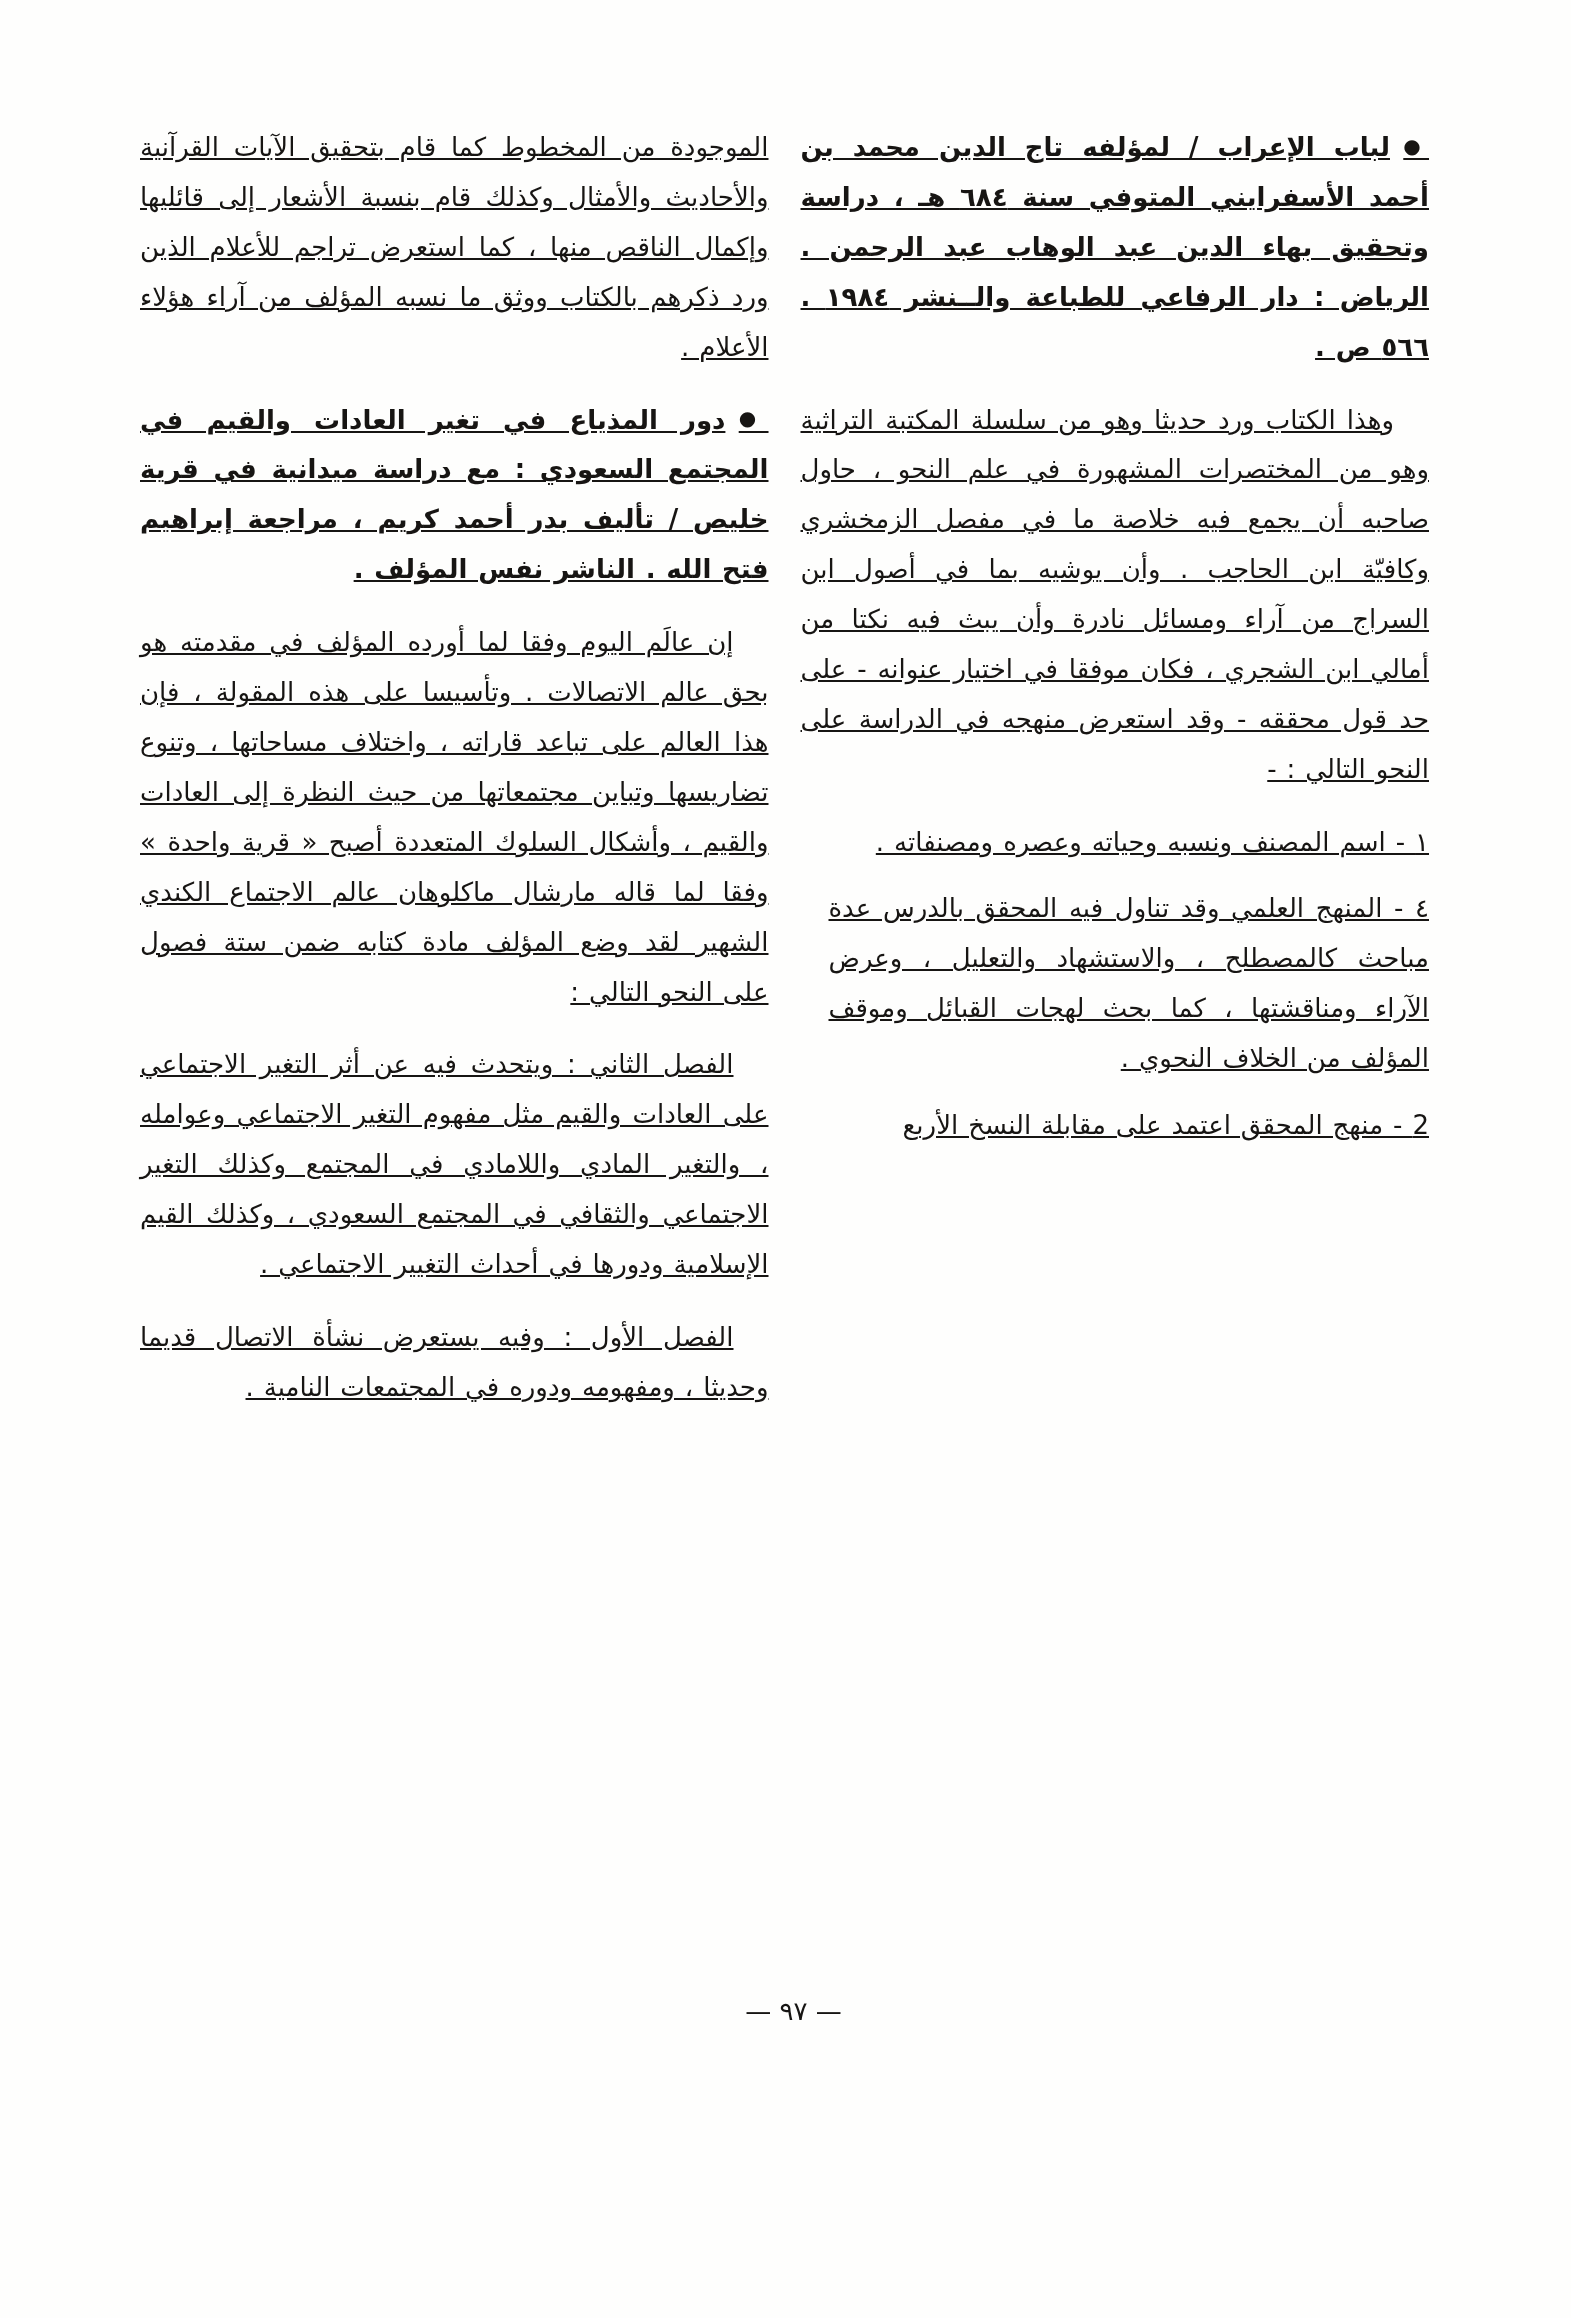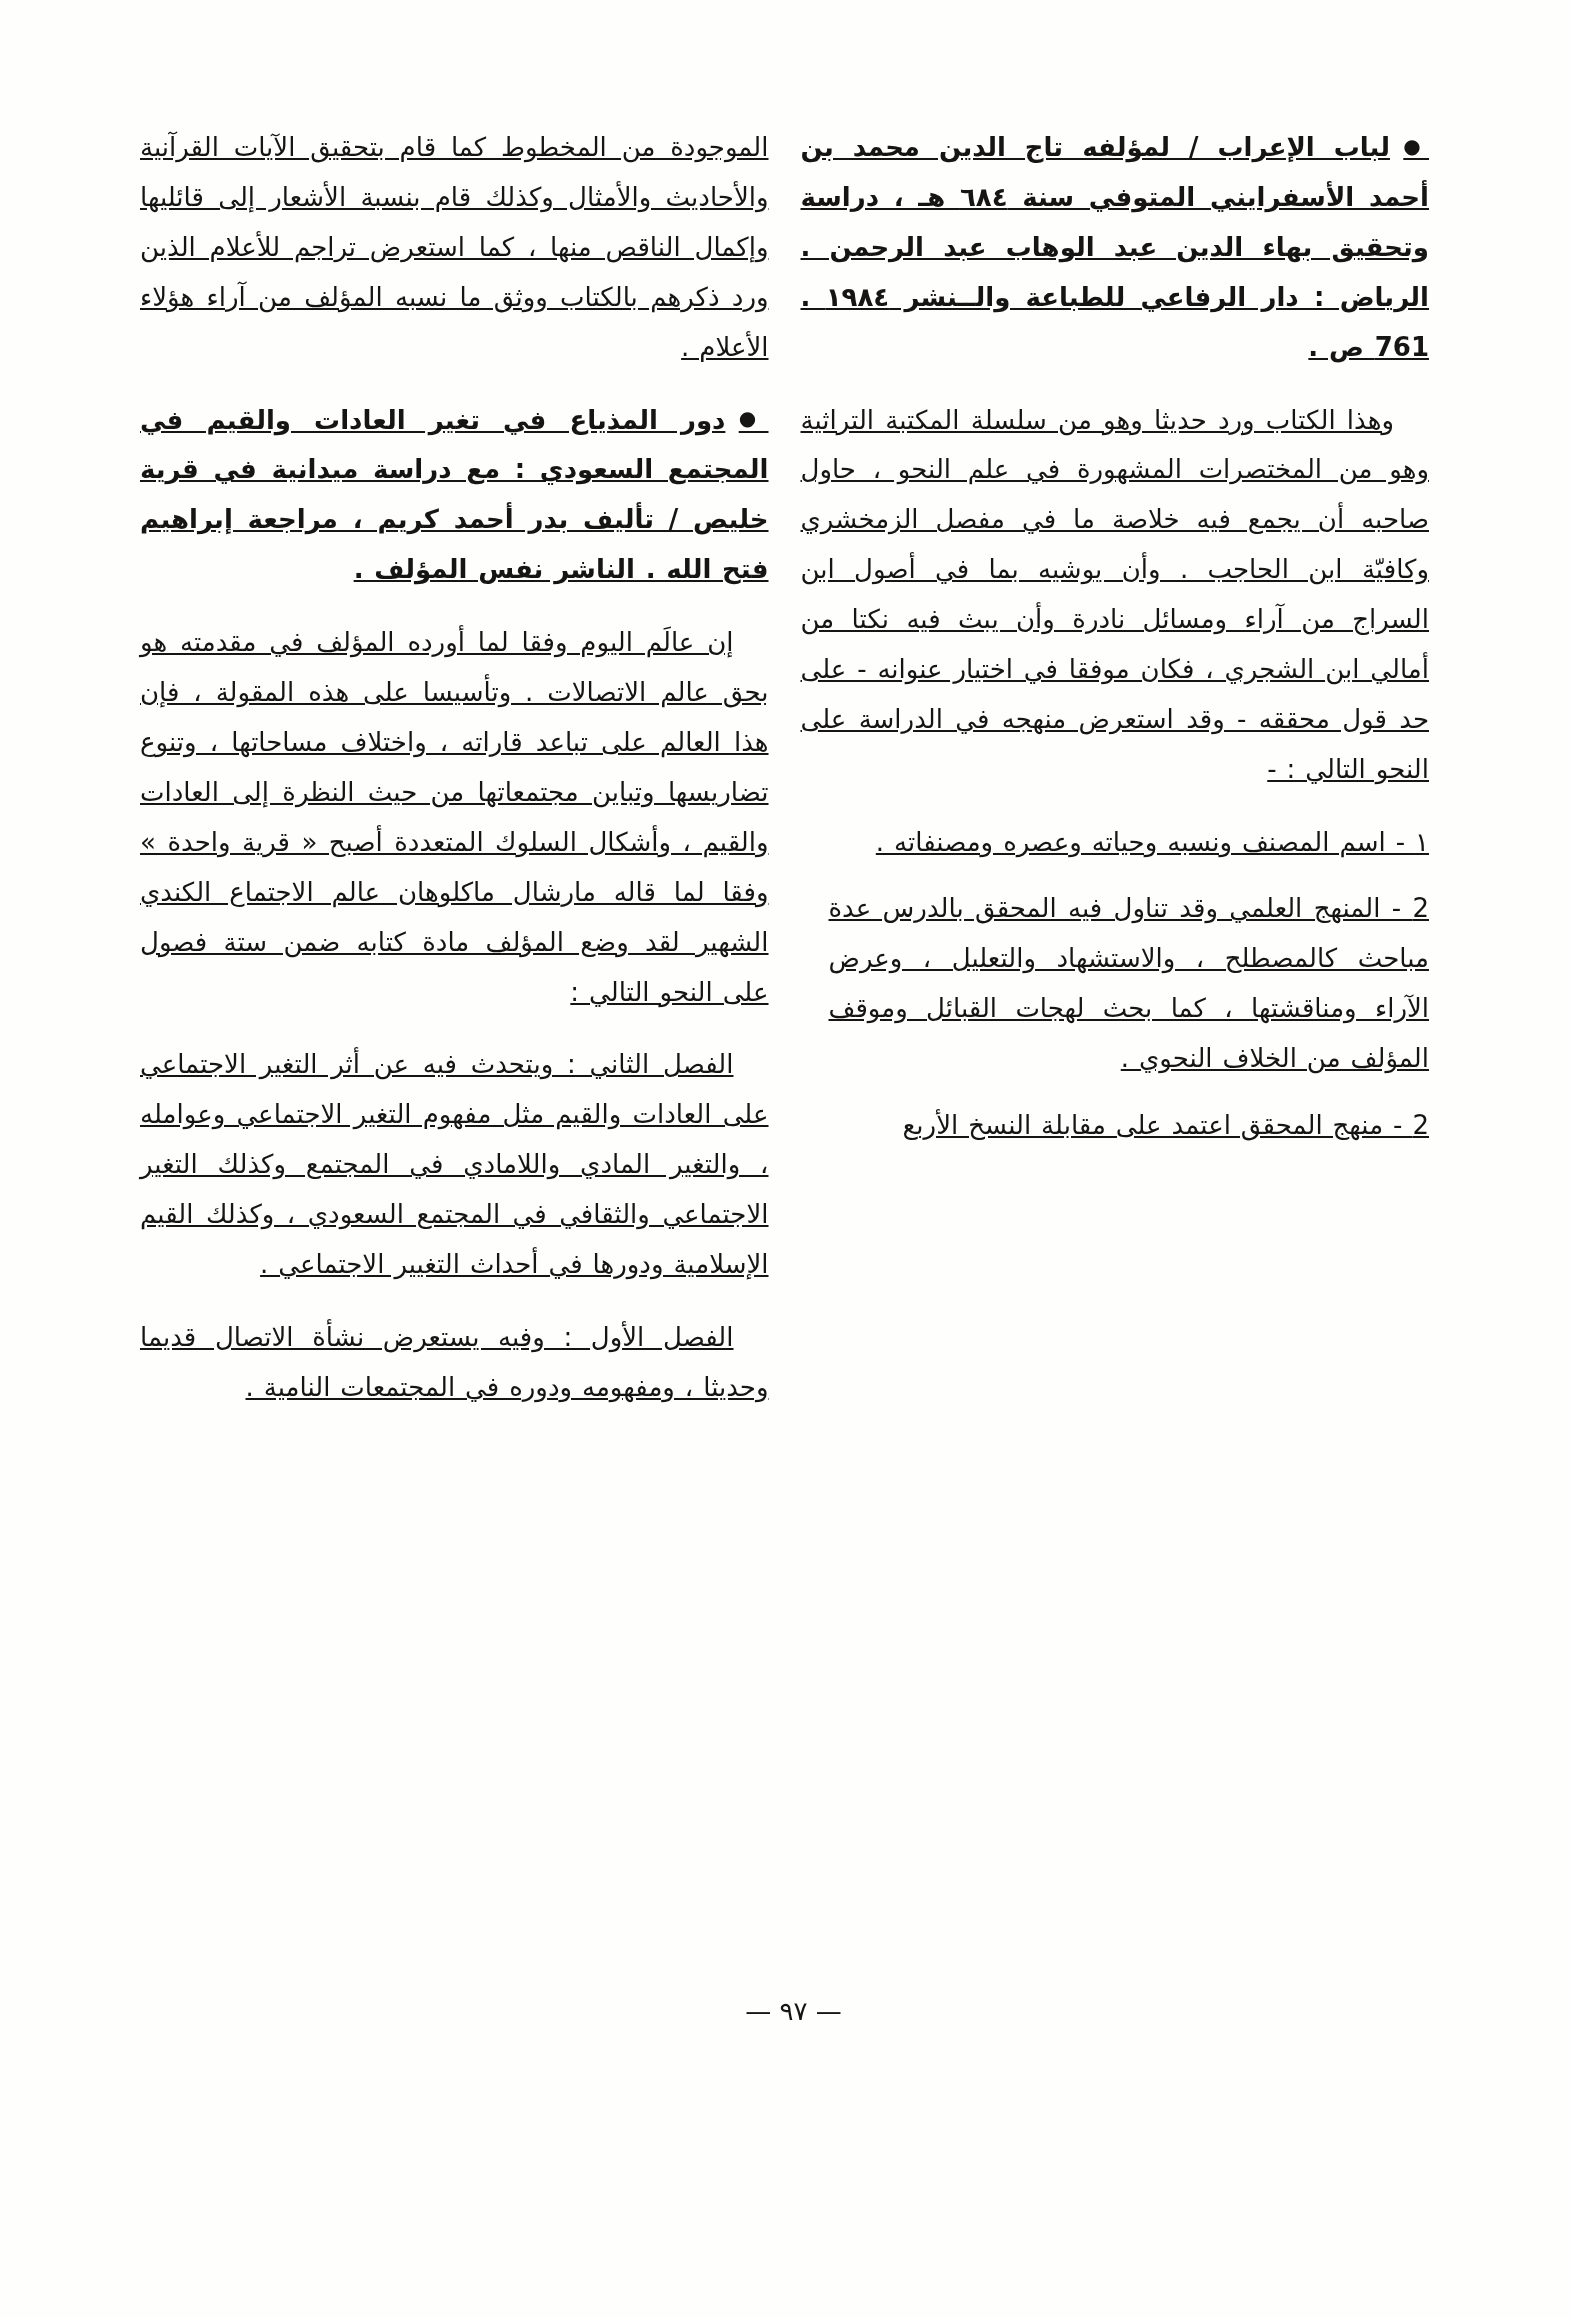--- a/index.html
+++ b/index.html
@@ -70,27 +70,27 @@
 </head>
 <body>
 
 <div class="page">
 
   <div class="columns">
 
     <div class="col">
 
       <p class="entry">
-        <span class="bullet">●</span><span>لباب الإعراب / لمؤلفه تاج الدين محمد بن أحمد الأسفرايني المتوفي سنة ٦٨٤ هـ ، دراسة وتحقيق بهاء الدين عبد الوهاب عبد الرحمن . الرياض : دار الرفاعي للطباعة والــنشر ١٩٨٤ . 761 ص .</span>
+        <span class="bullet">●</span><span>لباب الإعراب / لمؤلفه تاج الدين محمد بن أحمد الأسفرايني المتوفي سنة ٦٨٤ هـ ، دراسة وتحقيق بهاء الدين عبد الوهاب عبد الرحمن . الرياض : دار الرفاعي للطباعة والــنشر ١٩٨٤ . ٥٦٦ ص .</span>
       </p>
 
       <p class="para indent">وهذا الكتاب ورد حديثا وهو من سلسلة المكتبة التراثية وهو من المختصرات المشهورة في علم النحو ، حاول صاحبه أن يجمع فيه خلاصة ما في مفصل الزمخشري وكافيّة ابن الحاجب . وأن يوشيه بما في أصول ابن السراج من آراء ومسائل نادرة وأن يبث فيه نكتا من أمالي ابن الشجري ، فكان موفقا في اختيار عنوانه - على حد قول محققه - وقد استعرض منهجه في الدراسة على النحو التالي : -</p>
 
       <p class="para item">١ - اسم المصنف ونسبه وحياته وعصره ومصنفاته .</p>
-      <p class="para item">2 - المنهج العلمي وقد تناول فيه المحقق بالدرس عدة مباحث كالمصطلح ، والاستشهاد والتعليل ، وعرض الآراء ومناقشتها ، كما بحث لهجات القبائل وموقف المؤلف من الخلاف النحوي .</p>
+      <p class="para item">٤ - المنهج العلمي وقد تناول فيه المحقق بالدرس عدة مباحث كالمصطلح ، والاستشهاد والتعليل ، وعرض الآراء ومناقشتها ، كما بحث لهجات القبائل وموقف المؤلف من الخلاف النحوي .</p>
       <p class="para item">2 - منهج المحقق اعتمد على مقابلة النسخ الأربع</p>
 
     </div>
 
     <div class="col">
 
       <p class="para">الموجودة من المخطوط كما قام بتحقيق الآيات القرآنية والأحاديث والأمثال وكذلك قام بنسبة الأشعار إلى قائليها وإكمال الناقص منها ، كما استعرض تراجم للأعلام الذين ورد ذكرهم بالكتاب ووثق ما نسبه المؤلف من آراء هؤلاء الأعلام .</p>
 
       <p class="entry">
         <span class="bullet">●</span><span>دور المذياع في تغير العادات والقيم في المجتمع السعودي : مع دراسة ميدانية في قرية خليص / تأليف بدر أحمد كريم ، مراجعة إبراهيم فتح الله . الناشر نفس المؤلف .</span>

